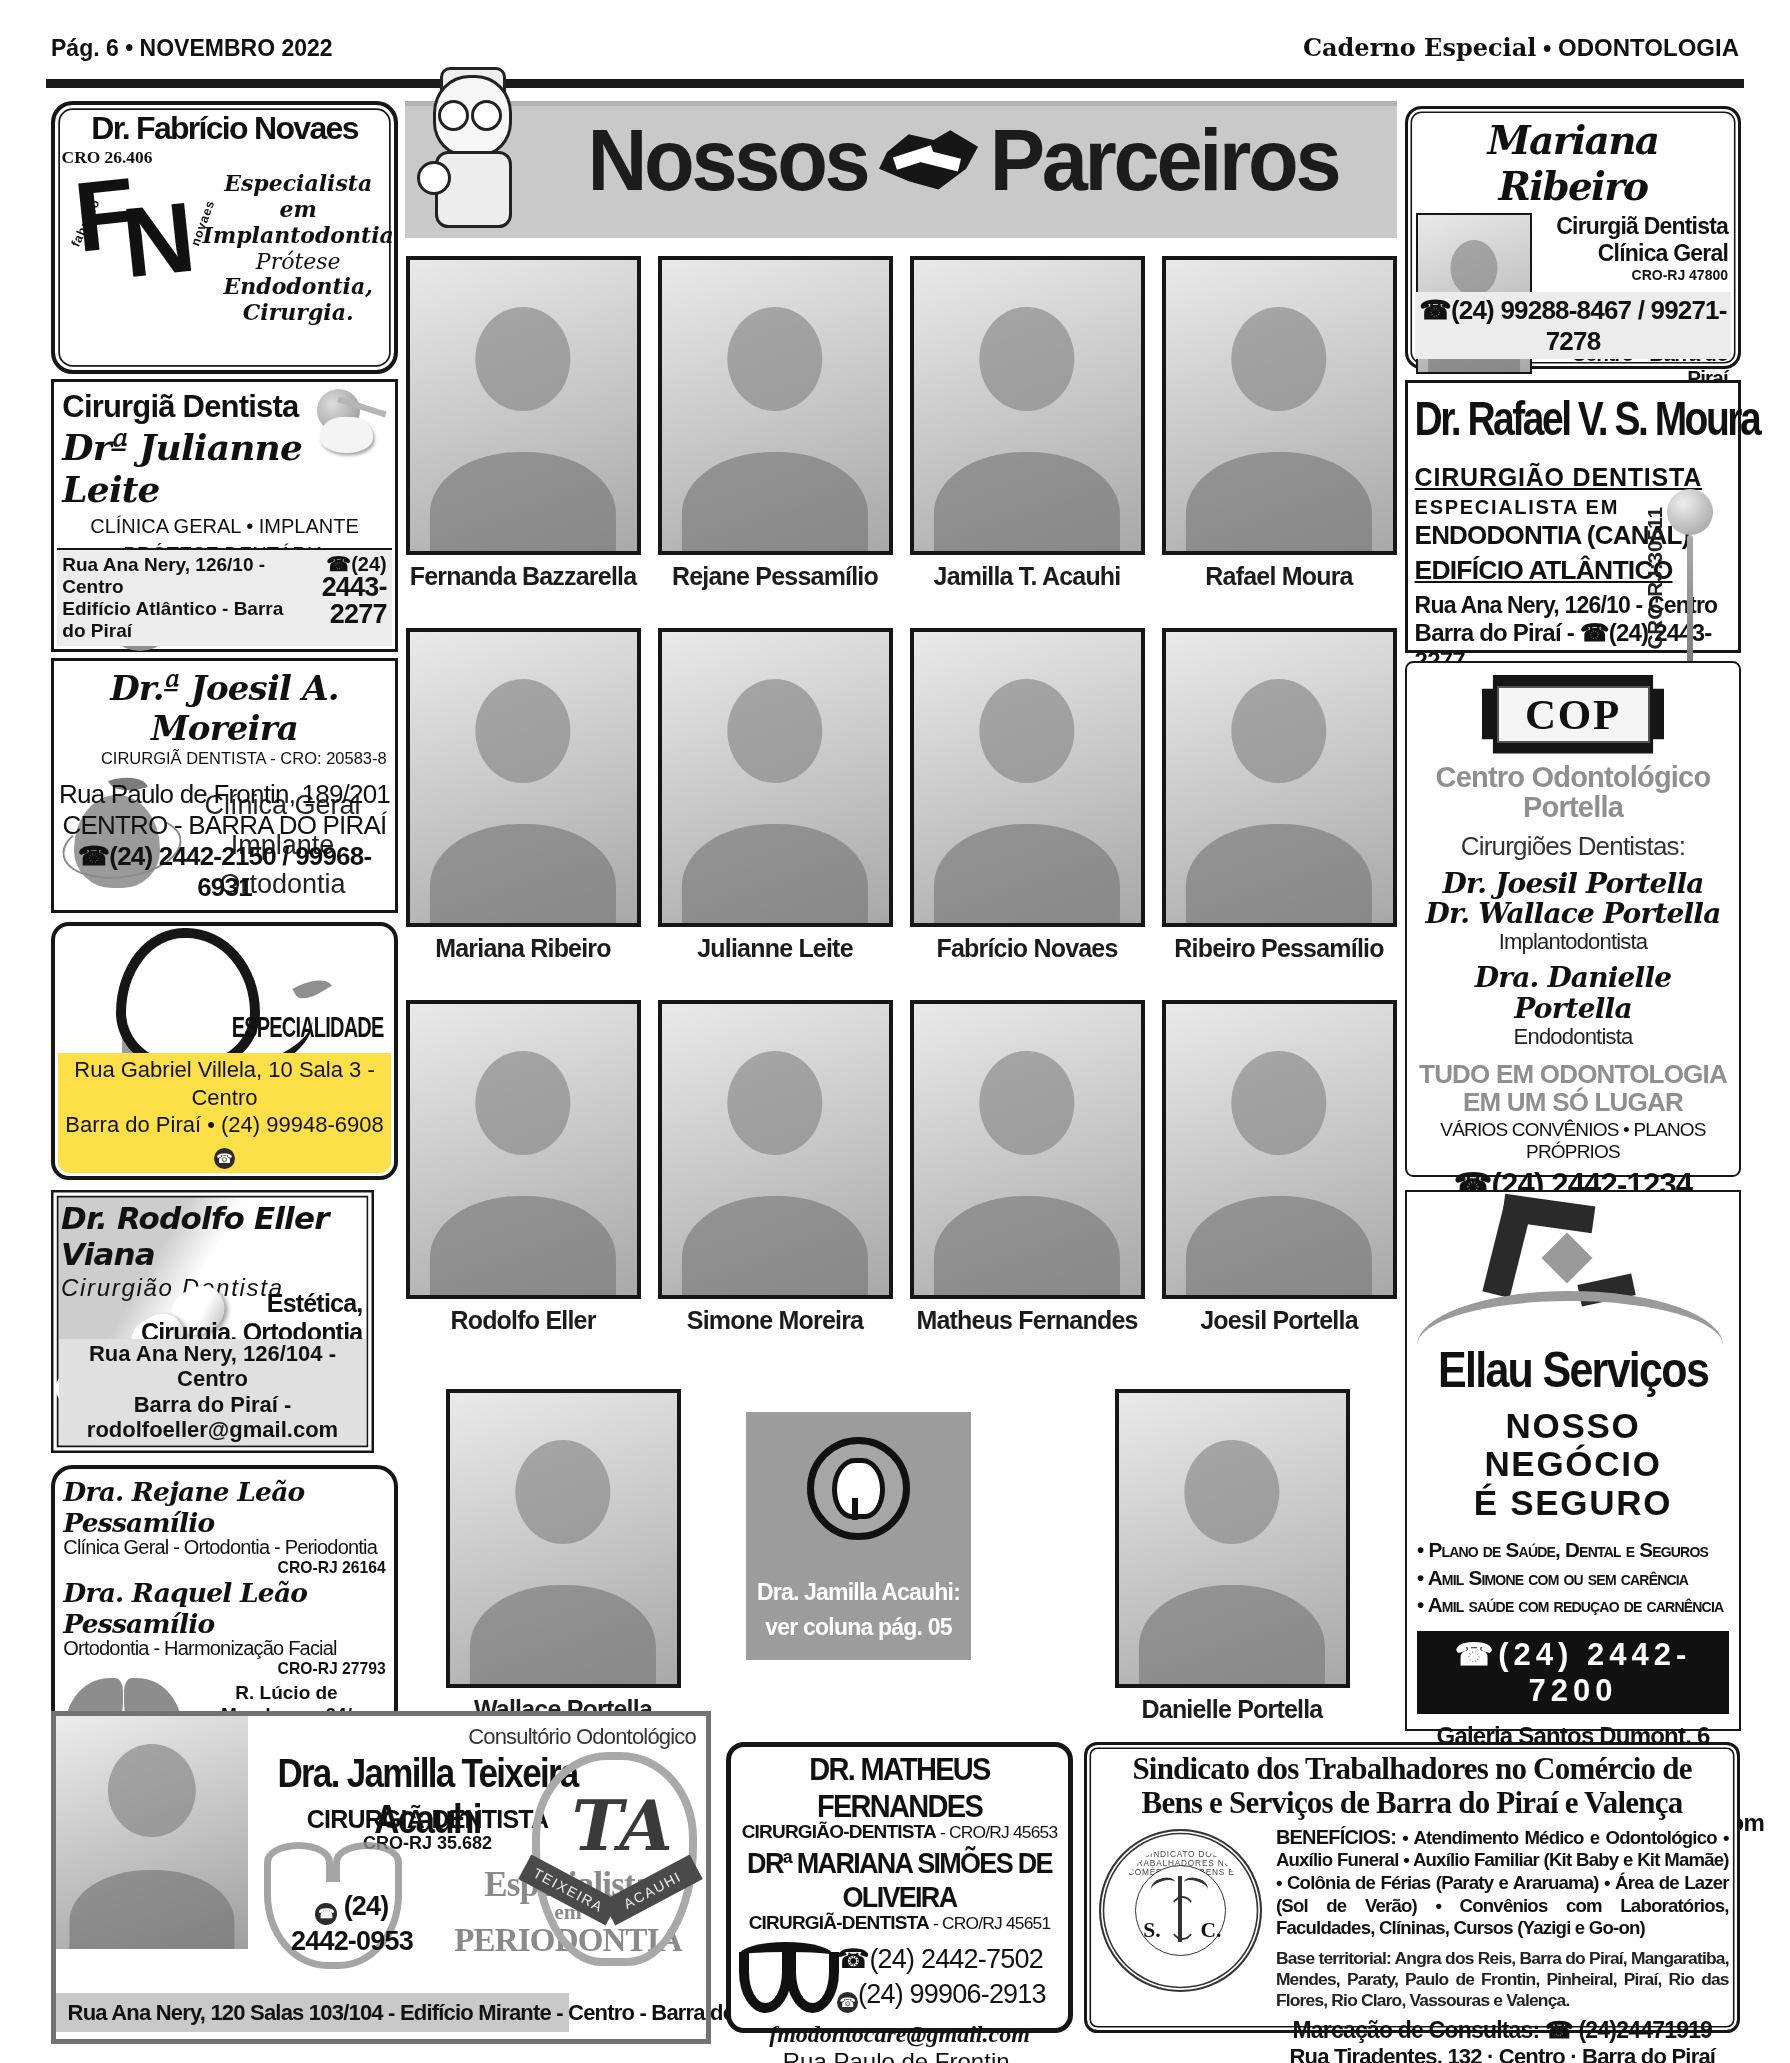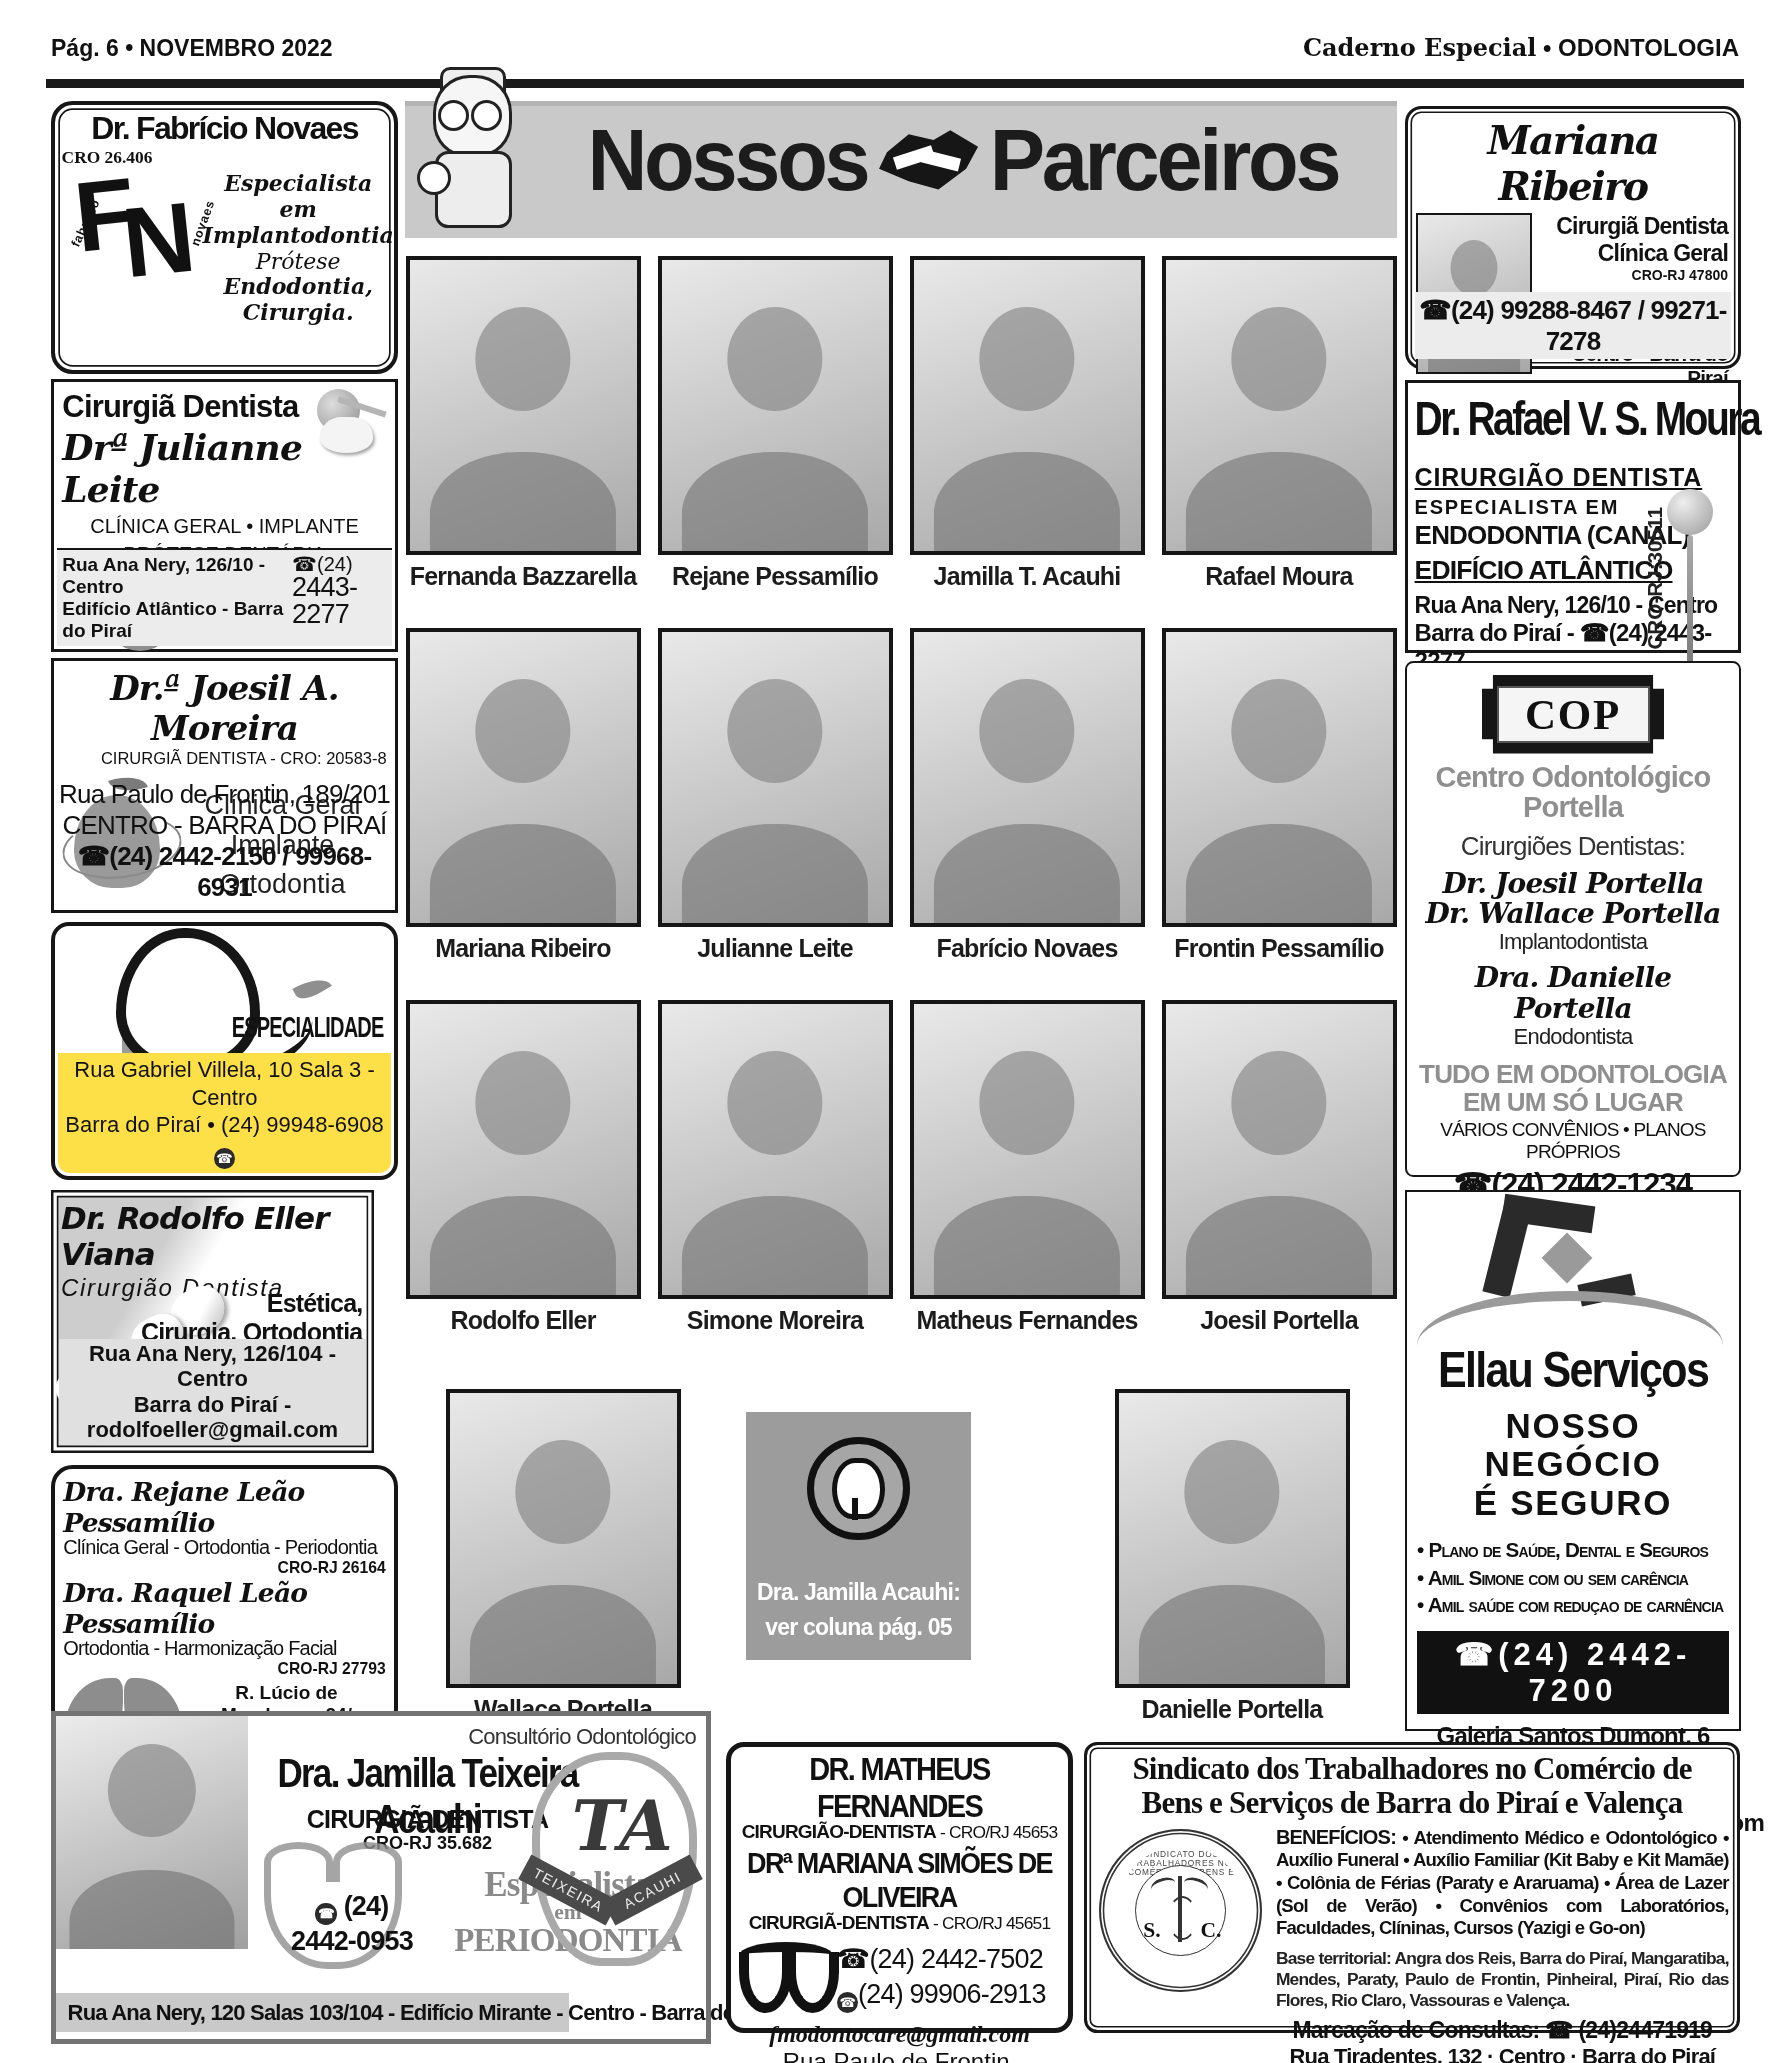--- a/index.html
+++ b/index.html
@@ -47,21 +47,21 @@
   .jul-badge{display:flex;align-items:center;margin-top:8.3px;margin-left:40px;}
   .jb-circle{width:76px;height:76px;border-radius:50%;background:#8f8f8f;position:relative;flex:0 0 76px;}
   .jb-circle::before{content:"";position:absolute;left:20px;top:16.5px;width:13.2px;height:13.2px;border-radius:50%;background:#fff;}
   .jb-circle::after{content:"";position:absolute;left:16.5px;top:33px;width:43px;height:11.6px;background:#fff;border-radius:3.3px;box-shadow:11.6px 11.6px 0 -1.7px #fff, -3.3px 23px 0 -1.7px #fff;}
   .jb-flag{background:#c4c4c4;transform:skewX(-12deg);padding:6.6px 10px;margin-left:-5px;}
   .jb-flag div{transform:skewX(12deg);font-style:italic;font-weight:bold;line-height:1.05;}
   .jb-l1{font-size:22px;}
   .jb-l2{font-size:18px;}
   .jul-foot{position:absolute;left:3.3px;right:3.3px;bottom:3.3px;border-top:2.5px solid #161616;display:flex;justify-content:space-between;padding:4.1px 5px;background:#ececec;}
   .jf-addr{font-size:19px;font-weight:bold;line-height:1.15;}
-  .jf-phone{font-weight:normal;line-height:1.0;}
+  .jf-phone{text-align:right;font-weight:bold;line-height:1.0;}
   .jf-p1{font-size:20px;}
   .jf-p2{font-size:27px;letter-spacing:-0.8px;}
 
   .ad-simone{left:51px;top:658px;width:347px;height:255px;padding:6.6px 8.3px 0;}
   .sim-name{font-size:34px;text-align:center;letter-spacing:-0.8px;}
   .sim-sub{font-size:16.5px;text-align:right;margin-top:1.7px;font-weight:normal;letter-spacing:0;}
   .sim-mid{display:flex;margin-top:5px;}
   .sim-logo{position:relative;width:116px;height:124px;flex:0 0 116px;}
   .sl-tooth{position:absolute;left:11.6px;top:21.5px;width:86px;height:93px;background:#9a9a9a;border-radius:50% 50% 44% 44%/58% 58% 40% 40%;}
   .sl-leaf{position:absolute;left:48px;top:1.7px;width:36px;height:18px;background:#7b7b7b;border-radius:0 100% 0 100%;transform:rotate(-18deg);}
@@ -461,21 +461,21 @@
       <div class="cell">
           <div class="photo"></div>
           <div class="cap">Julianne Leite</div>
         </div>
       <div class="cell">
           <div class="photo"></div>
           <div class="cap">Fabrício Novaes</div>
         </div>
       <div class="cell">
           <div class="photo"></div>
-          <div class="cap">Frontin Pessamílio</div>
+          <div class="cap">Ribeiro Pessamílio</div>
         </div>
     </div>
 
     <div class="grid-row row3">
       <div class="cell">
           <div class="photo"></div>
           <div class="cap">Rodolfo Eller</div>
         </div>
       <div class="cell">
           <div class="photo"></div>

